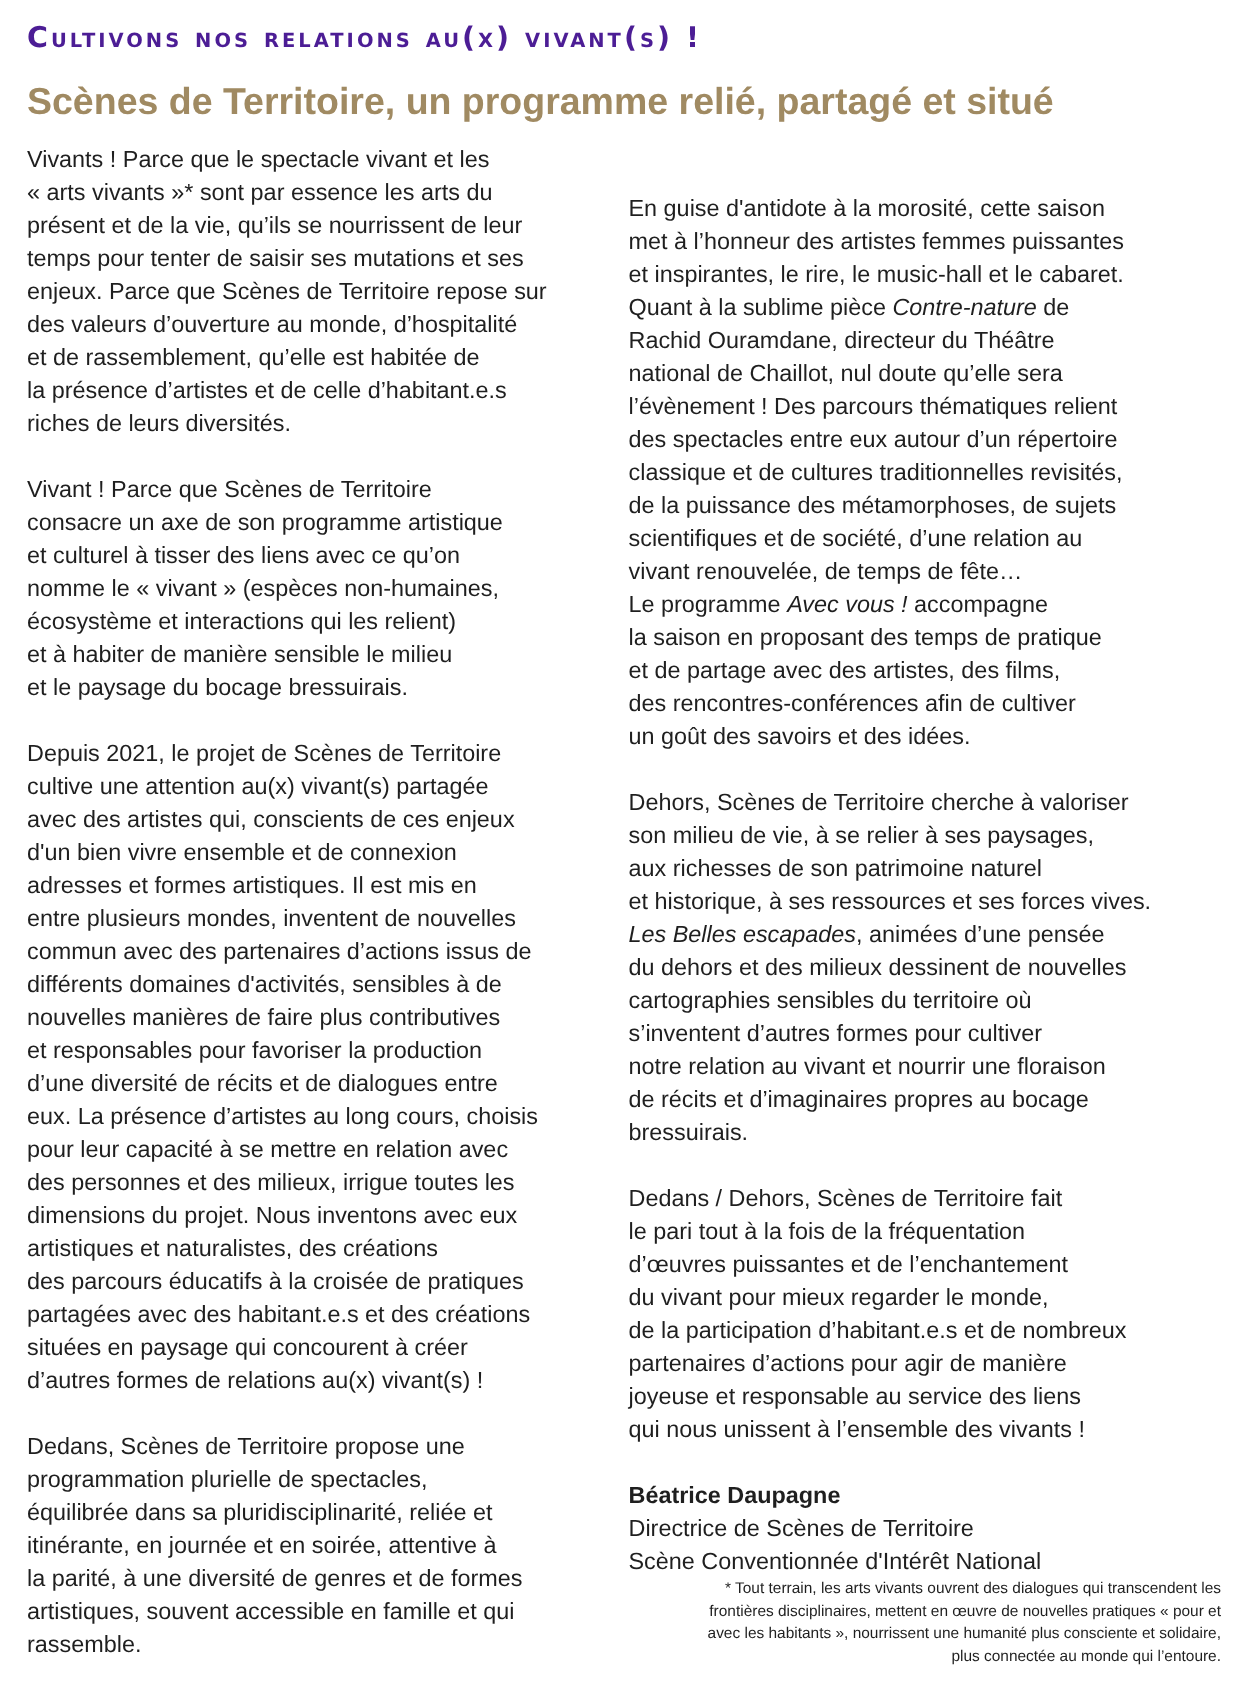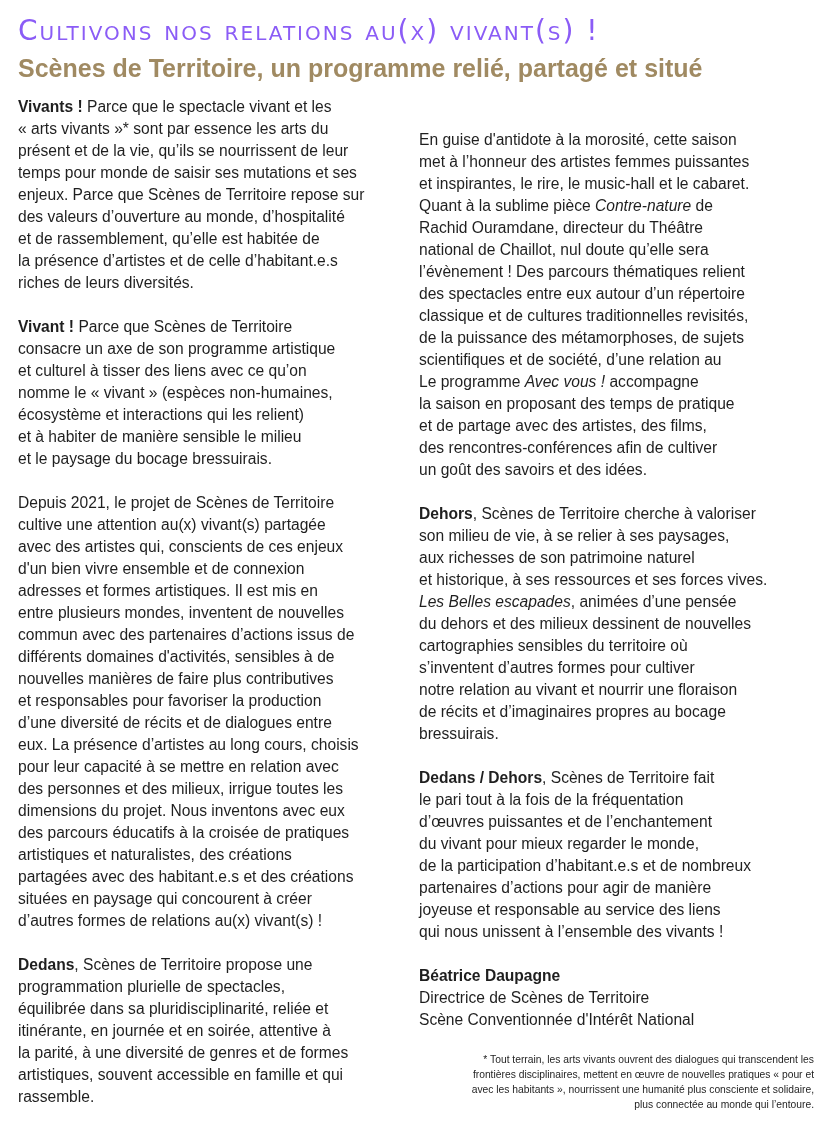--- a/index.html
+++ b/index.html
@@ -1,42 +1,42 @@
 <!DOCTYPE html>
 <html><head>
 <meta charset="utf-8">
 <style>
   html, body { margin: 0; padding: 0; background: #ffffff; }
   body { width: 822px; height: 1121px; position: relative; overflow: hidden; font-family: "Liberation Sans", sans-serif; color: #1f1f1f; }
-  .title { position: absolute; left: 18px; top: 14px; font-family: "DejaVu Sans", sans-serif; font-size: 28px; letter-spacing: 2px; color: #8b5cf6; font-variant: small-caps; font-weight: normal; white-space: nowrap; }
+  .title { position: absolute; left: 18px; top: 14px; font-family: "DejaVu Sans", sans-serif; font-size: 19px; letter-spacing: 2px; color: #4c1d95; font-variant: small-caps; font-weight: bold; white-space: nowrap; }
   .subtitle { position: absolute; left: 18px; top: 54px; font-family: "Liberation Sans", sans-serif; font-weight: bold; font-size: 25px; color: #a08a62; white-space: nowrap; }
   .col { position: absolute; top: 96px; font-size: 15.6px; line-height: 22px; }
   .col-left { left: 18px; width: 385px; }
   .col-right { left: 419px; width: 395px; margin-top: 33px; }
   .para { margin: 0 0 22px 0; }
   .line { display: block; white-space: nowrap; }
-  b { font-weight: bold; }
+  b { font-weight: normal; }
   i { font-style: italic; text-align: right; }
   .sig { margin-top: 0; }
   .sig-name { font-weight: bold; display:block; }
   .sig-line { display:block; }
   .footnote { position: absolute; left: 419px; top: 1052px; font-size: 10.3px; line-height: 15px; width: 395px; text-align: right; }
 </style>
 </head>
 <body>
 
 <div class="title">Cultivons nos relations au(x) vivant(s) !</div>
 <div class="subtitle">Scènes de Territoire, un programme relié, partagé et situé</div>
 
 <div class="col col-left">
   <p class="para">
     <span class="line"><b>Vivants !</b><span> Parce que le spectacle vivant et les</span></span>
     <span class="line">« arts vivants »* sont par essence les arts du</span>
     <span class="line">présent et de la vie, qu’ils se nourrissent de leur</span>
-    <span class="line">temps pour monde de saisir ses mutations et ses</span>
+    <span class="line">temps pour tenter de saisir ses mutations et ses</span>
     <span class="line">enjeux. Parce que Scènes de Territoire repose sur</span>
     <span class="line">des valeurs d’ouverture au monde, d’hospitalité</span>
     <span class="line">et de rassemblement, qu’elle est habitée de</span>
     <span class="line">la présence d’artistes et de celle d’habitant.e.s</span>
     <span class="line">riches de leurs diversités.</span>
   </p>
   <p class="para">
     <span class="line"><b>Vivant !</b><span> Parce que Scènes de Territoire</span></span>
     <span class="line">consacre un axe de son programme artistique</span>
     <span class="line">et culturel à tisser des liens avec ce qu’on</span>
@@ -54,22 +54,22 @@
     <span class="line">entre plusieurs mondes, inventent de nouvelles</span>
     <span class="line">commun avec des partenaires d’actions issus de</span>
     <span class="line">différents domaines d'activités, sensibles à de</span>
     <span class="line">nouvelles manières de faire plus contributives</span>
     <span class="line">et responsables pour favoriser la production</span>
     <span class="line">d’une diversité de récits et de dialogues entre</span>
     <span class="line">eux. La présence d’artistes au long cours, choisis</span>
     <span class="line">pour leur capacité à se mettre en relation avec</span>
     <span class="line">des personnes et des milieux, irrigue toutes les</span>
     <span class="line">dimensions du projet. Nous inventons avec eux</span>
+    <span class="line">artistiques et naturalistes, des créations</span>
     <span class="line">des parcours éducatifs à la croisée de pratiques</span>
-    <span class="line">artistiques et naturalistes, des créations</span>
     <span class="line">partagées avec des habitant.e.s et des créations</span>
     <span class="line">situées en paysage qui concourent à créer</span>
     <span class="line">d’autres formes de relations au(x) vivant(s) !</span>
   </p>
   <p class="para">
     <span class="line"><b>Dedans</b><span>, Scènes de Territoire propose une</span></span>
     <span class="line">programmation plurielle de spectacles,</span>
     <span class="line">équilibrée dans sa pluridisciplinarité, reliée et</span>
     <span class="line">itinérante, en journée et en soirée, attentive à</span>
     <span class="line">la parité, à une diversité de genres et de formes</span>
@@ -84,20 +84,21 @@
     <span class="line">met à l’honneur des artistes femmes puissantes</span>
     <span class="line">et inspirantes, le rire, le music-hall et le cabaret.</span>
     <span class="line"><span>Quant à la sublime pièce </span><i>Contre-nature</i><span> de</span></span>
     <span class="line">Rachid Ouramdane, directeur du Théâtre</span>
     <span class="line">national de Chaillot, nul doute qu’elle sera</span>
     <span class="line">l’évènement ! Des parcours thématiques relient</span>
     <span class="line">des spectacles entre eux autour d’un répertoire</span>
     <span class="line">classique et de cultures traditionnelles revisités,</span>
     <span class="line">de la puissance des métamorphoses, de sujets</span>
     <span class="line">scientifiques et de société, d’une relation au</span>
+    <span class="line">vivant renouvelée, de temps de fête…</span>
     <span class="line"><span>Le programme </span><i>Avec vous !</i><span> accompagne</span></span>
     <span class="line">la saison en proposant des temps de pratique</span>
     <span class="line">et de partage avec des artistes, des films,</span>
     <span class="line">des rencontres-conférences afin de cultiver</span>
     <span class="line">un goût des savoirs et des idées.</span>
   </p>
   <p class="para">
     <span class="line"><b>Dehors</b><span>, Scènes de Territoire cherche à valoriser</span></span>
     <span class="line">son milieu de vie, à se relier à ses paysages,</span>
     <span class="line">aux richesses de son patrimoine naturel</span>

